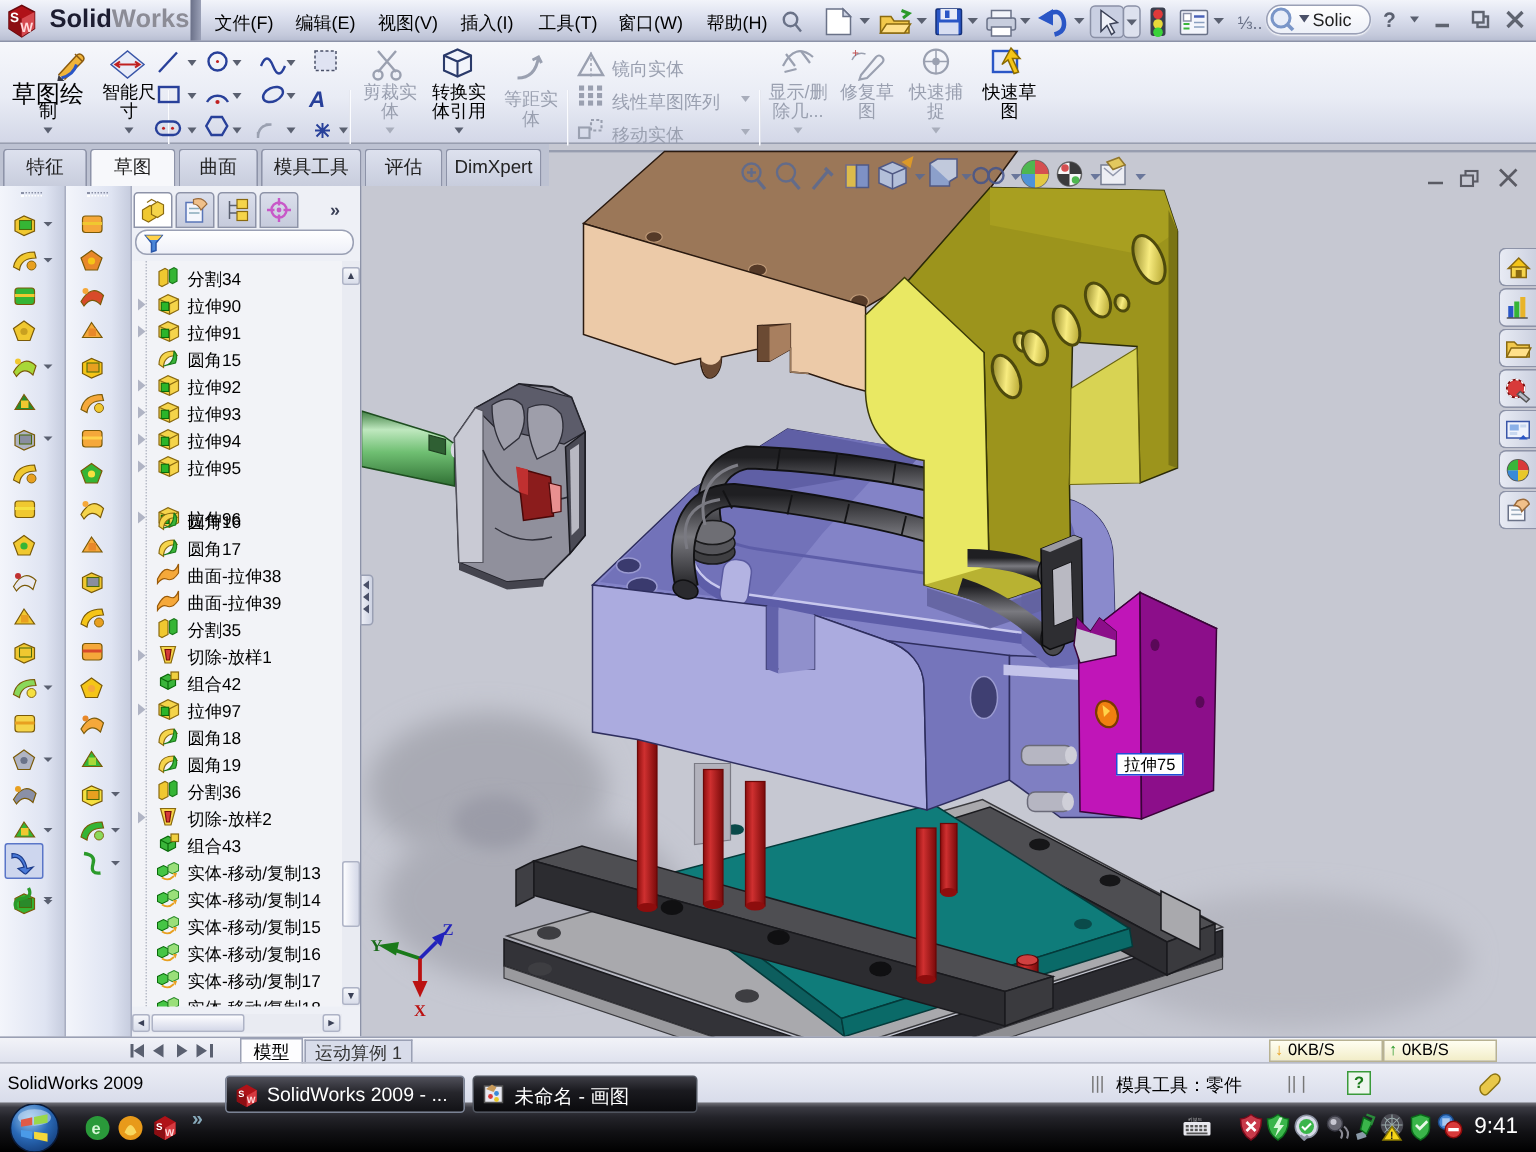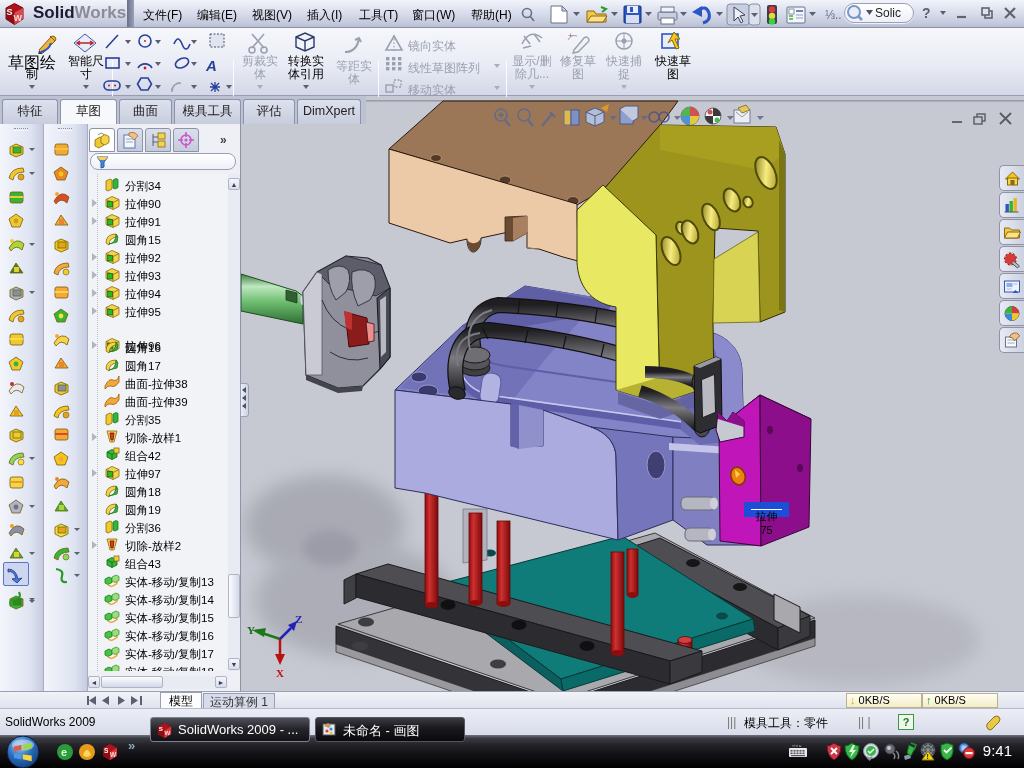--- a/index.html
+++ b/index.html
@@ -30,21 +30,21 @@
 #treearea{position:absolute;left:0px;top:50px;width:141px;height:497px;background:#f2f3f7;overflow:hidden}
 .ti{position:absolute;left:0;width:143px;height:18px;font-size:11.5px;color:#000;white-space:nowrap}
 .ti .tx{position:absolute;left:37px;top:3px}
 .ti .ar{position:absolute;left:4px;top:5px;width:0;height:0;border-top:4px solid transparent;border-bottom:4px solid transparent;border-left:5px solid #b0b4c4}
 .tic{position:absolute;left:16px;top:1px;width:16px;height:15px}
 #vscroll{position:absolute;right:0px;top:50px;width:12px;height:497px;background:#e9ebf2}
 #hscroll{position:absolute;left:0;bottom:2px;width:140px;height:13px;background:#e9ebf2}
 .sbtn{position:absolute;width:12px;height:12px;background:linear-gradient(#f6f7fb,#d9ddea);border:1px solid #aeb3c6;border-radius:2px;font-size:7px;color:#3a4056;text-align:center;line-height:11px}
 #viewport{position:absolute;left:241px;top:97px;width:783px;height:594px;background:#c6c8d2}
 .rtab{position:absolute;left:999px;width:25px;height:26px;background:linear-gradient(90deg,#e8ebf4,#ccd1e0);border:1px solid #8d93a8;border-right:none;border-radius:5px 0 0 5px;z-index:6}
-#tip{position:absolute;left:744px;top:502px;width:45px;height:15px;background:#fff;border:7px solid #1d4ed8;font-size:11px;line-height:14px;text-align:center;z-index:6}
+#tip{position:absolute;left:744px;top:502px;width:45px;height:15px;background:#fff;border:1px solid #1d4ed8;font-size:11px;line-height:14px;text-align:center;z-index:6}
 #split{position:absolute;left:240px;top:383px;width:9px;height:34px;background:linear-gradient(90deg,#eceef6,#cdd2e2);border:1px solid #9aa0b4;border-radius:0 3px 3px 0;z-index:6}
 #mtabrow{position:absolute;left:0;top:691px;width:1024px;height:17px;background:linear-gradient(#f2f3f8,#dfe2ee);border-top:1px solid #9aa0b4}
 #statusbar{position:absolute;left:0;top:708px;width:1024px;height:27px;background:linear-gradient(#eceef6,#d8dcea);border-top:1px solid #b8bcca;font-size:12px;color:#000}
 #taskbar{position:absolute;left:0;top:735px;width:1024px;height:33px;background:linear-gradient(#72727a 0%,#3a3a42 10%,#232329 30%,#111114 60%,#000 100%)}
 .tbtn{position:absolute;top:717px;height:25px;background:linear-gradient(#3c3c44,#1a1a1f 40%,#0a0a0d);border:1px solid #50555f;border-radius:3px;color:#fff;font-size:13px;z-index:3}
 #clock{position:absolute;right:12px;top:742px;font-size:15px;color:#fff;z-index:4}
 </style></head><body>
 
 <div id="titlebar">
 <svg class="abs" style="left:3px;top:2px" width="23" height="24" viewBox="0 0 23 24">

